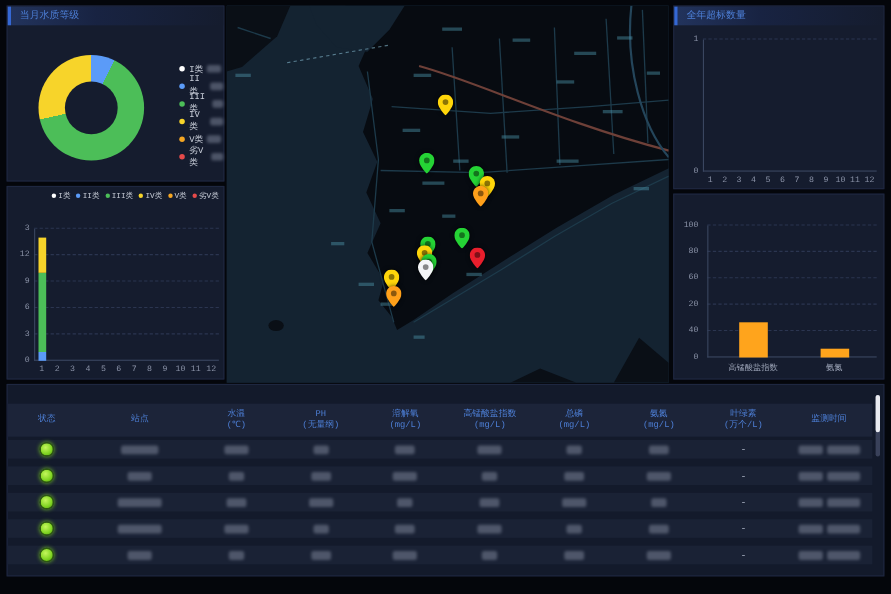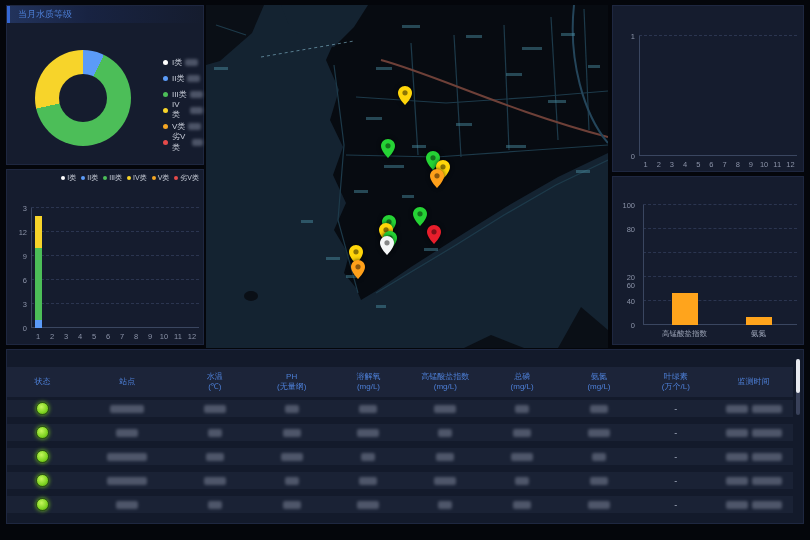--- a/index.html
+++ b/index.html
@@ -1,17 +1,17 @@
 <!DOCTYPE html>
 <html><head>
 <meta charset="utf-8">
 <style>
   html,body{margin:0;padding:0;background:#000;}
   #app{position:relative;width:810px;height:540px;background:#04060b;overflow:hidden;
-       font-family:Liberation Sans, sans-serif;color:#cfd4de;}
+       font-family:Liberation Mono, monospace;color:#cfd4de;}
   .panel{position:absolute;background:#151c2e;border:1px solid #1e2740;box-sizing:border-box;}
   .ptitle{position:relative;height:17px;line-height:17px;padding-left:8px;font-size:9px;color:#4d7fd6;
           background:linear-gradient(90deg,#22335c 0%,#182342 40%,#151c2e 100%);
           border-left:3px solid #3568d4;white-space:nowrap;overflow:hidden;}
   .ptitle .action{position:absolute;right:6px;top:0;color:#8a93a6;font-size:8px;cursor:pointer;}
   
   #donut{position:absolute;left:28px;top:44px;width:96px;height:96px;border-radius:50%;}
   #donut-hole{position:absolute;left:24px;top:24px;width:48px;height:48px;border-radius:50%;background:#151c2e;}
   #donut-legend{position:absolute;left:156px;top:48px;}
   .lg-item{display:flex;align-items:center;height:16px;font-size:8px;color:#c8cdd8;cursor:pointer;}
@@ -253,20 +253,21 @@
    <circle cx="7" cy="6.8" r="2.6" fill="rgba(0,0,0,.45)"></circle>
           </svg></div>
         <div class="pin" style="left: 145px; top: 255px;"><svg width="14" height="19" viewBox="0 0 14 19">
    <path d="M7 0C3.1 0 0 3.1 0 7c0 5 7 12 7 12s7-7 7-12C14 3.1 10.9 0 7 0z" fill="#FFA01A"></path>
    <circle cx="7" cy="6.8" r="2.6" fill="rgba(0,0,0,.45)"></circle>
           </svg></div>
       </div>
   </div>
 
   <section class="panel" style="left:612px;top:5px;width:192px;height:167px;">
+    <div class="ptitle">全年超标数量</div>
     <div class="plot" id="p3-plot" style="left:26px;top:30px;width:158px;height:120px;">
         <div class="grid solid" style="bottom: 0px;"></div>
         <div class="grid" style="bottom: 120px;"></div>
         <div class="axis-y"></div>
       </div>
     <div id="p3-ylabels">
         <div class="ylab" style="position: absolute; left: 6px; top: 146px;">0</div>
         <div class="ylab" style="position: absolute; left: 6px; top: 26px;">1</div>
       </div>
     <div id="p3-xlabels">
@@ -294,21 +295,21 @@
         <div class="grid" style="bottom: 96px;"></div>
         <div class="grid" style="bottom: 120px;"></div>
         <div class="axis-y"></div>
         <div class="bar-seg" style="left: 28.58px; width: 26px; bottom: 0px; height: 32.4px; background: rgb(255, 164, 28);"></div>
         <div class="bar-seg" style="left: 102.5px; width: 26px; bottom: 0px; height: 8.4px; background: rgb(255, 164, 28);"></div>
       </div>
     <div id="p4-ylabels">
         <div class="ylab" style="position: absolute; left: 6px; top: 144px;">0</div>
         <div class="ylab" style="position: absolute; left: 6px; top: 120px;">40</div>
         <div class="ylab" style="position: absolute; left: 6px; top: 96px;">20</div>
-        <div class="ylab" style="position: absolute; left: 6px; top: 72px; margin-top: 32px;">60</div>
+        <div class="ylab" style="position: absolute; left: 6px; top: 72px;">60</div>
         <div class="ylab" style="position: absolute; left: 6px; top: 48px;">80</div>
         <div class="ylab" style="position: absolute; left: 6px; top: 24px;">100</div>
       </div>
     <div id="p4-xlabels">
         <div class="catlab" style="left: 71.58px; top: 152px;">高锰酸盐指数</div>
         <div class="catlab" style="left: 145.5px; top: 152px;">氨氮</div>
       </div>
   </section>
 
   <section class="panel" style="left:6px;top:349px;width:798px;height:175px;background:#131a2b;">

